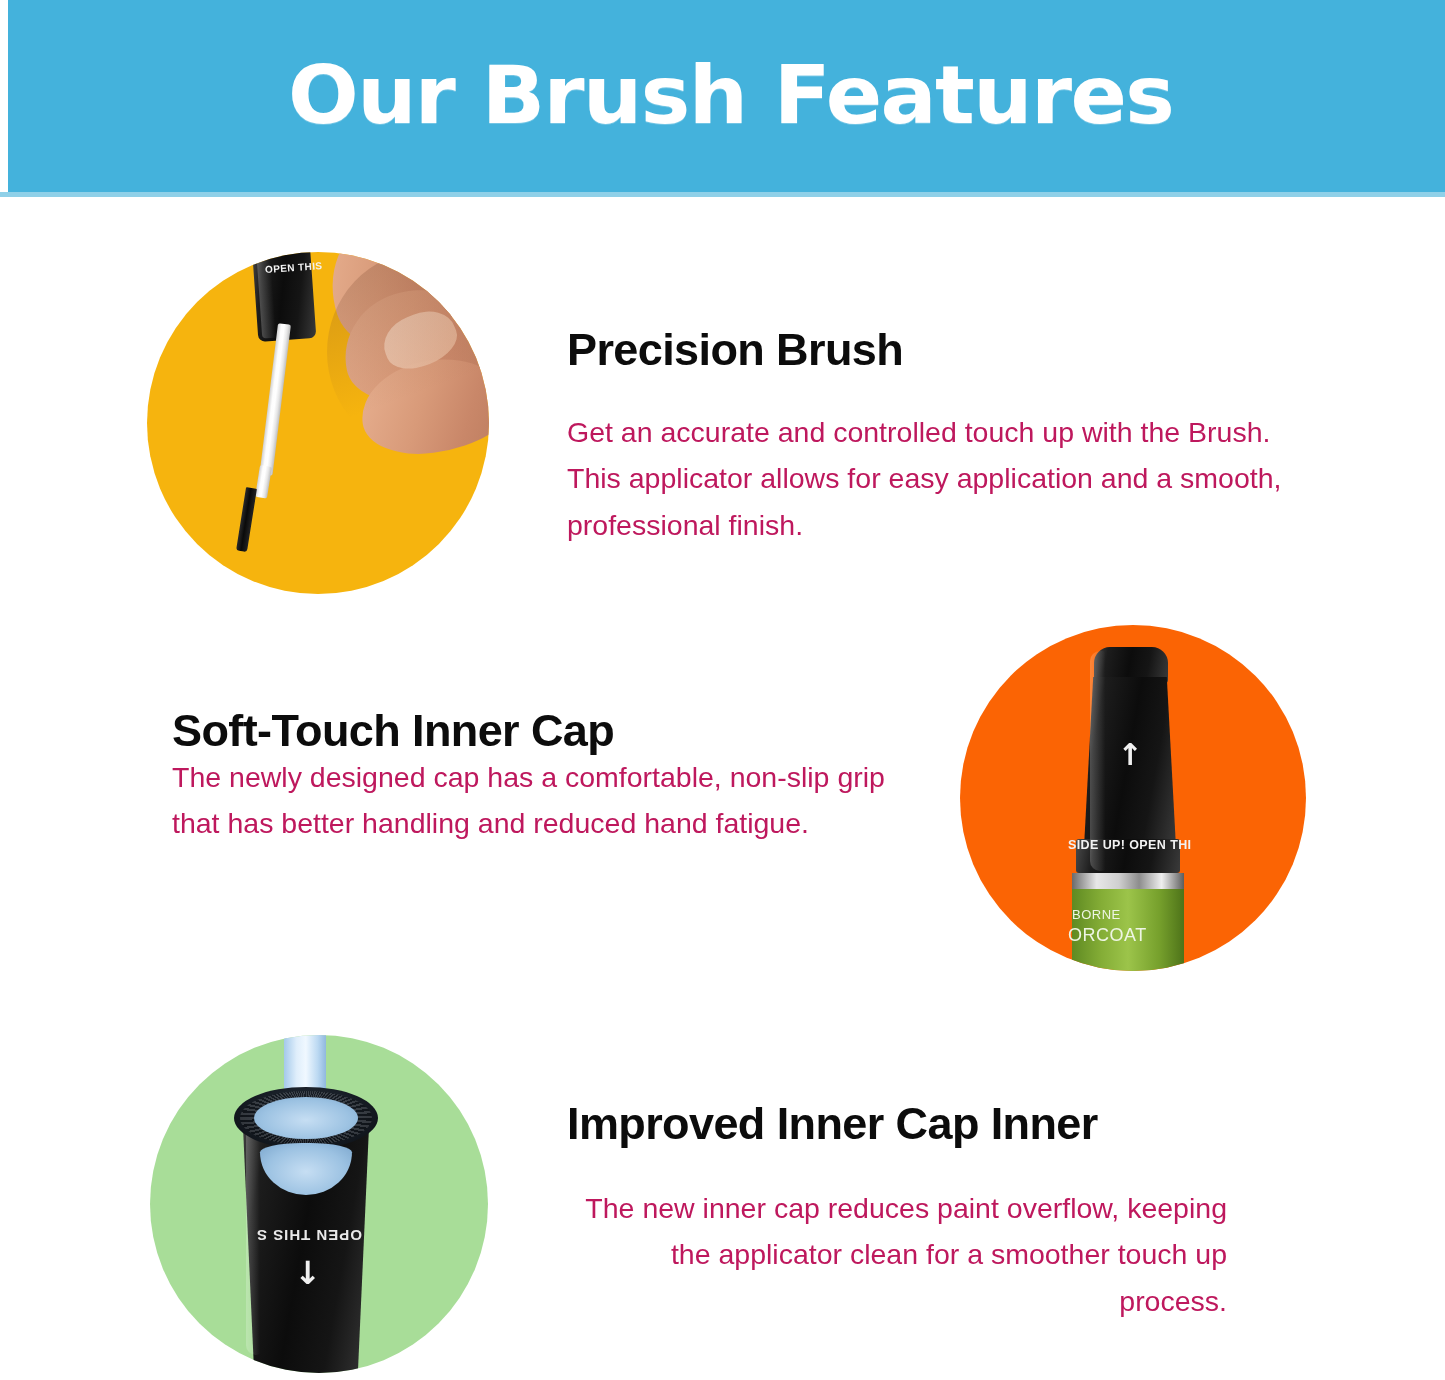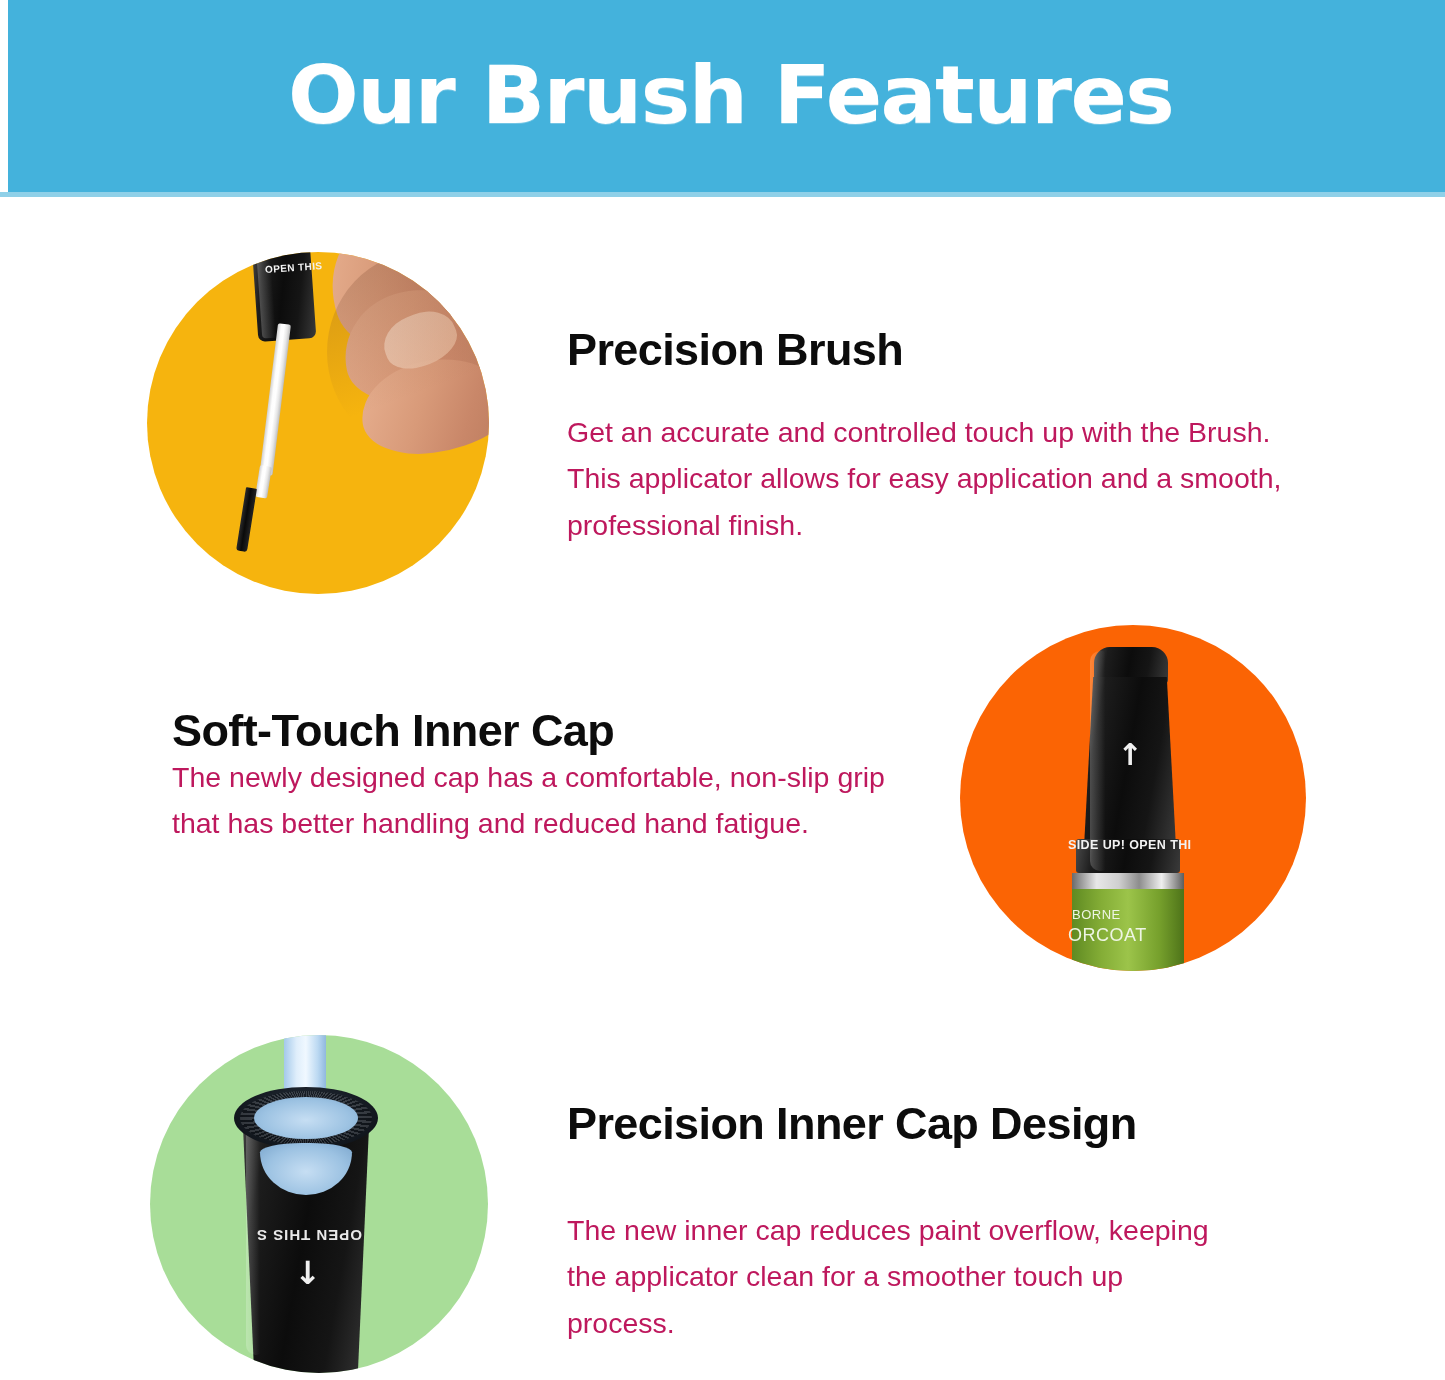--- a/index.html
+++ b/index.html
@@ -277,18 +277,18 @@
         <div class="innercap-hole" style="left:104px; top:62px; width:104px; height:42px;"></div>
         <div class="innercap-hole" style="left:110px; top:108px; width:92px; height:52px; border-radius:46% 46% 50% 50% / 18% 18% 82% 82%;"></div>
 
         <div class="flip-text" style="left:106px; top:192px; font-size:15px;">OPEN THIS S</div>
 
         <div class="arrow-down" style="left:118px; top:222px; width:80px; text-align:center; font-size:32px; font-weight:bold;">↓</div>
       </div>
     </div>
 
     <div class="text-col" style="left:567px; top:1100px; width:700px;">
-      <h2 class="feature-title">Precision Inner Cap Design</h2>
-      <p class="feature-body" style="margin-top:60px; width:660px;">The new inner cap reduces paint overflow, keeping the applicator clean for a smoother touch up process.</p>
+      <h2 class="feature-title">Improved Inner Cap Inner</h2>
+      <p class="feature-body" style="margin-top:38px; width:660px;text-align:right;">The new inner cap reduces paint overflow, keeping the applicator clean for a smoother touch up process.</p>
     </div>
   </div>
 
 </div>
 
 </body></html>

